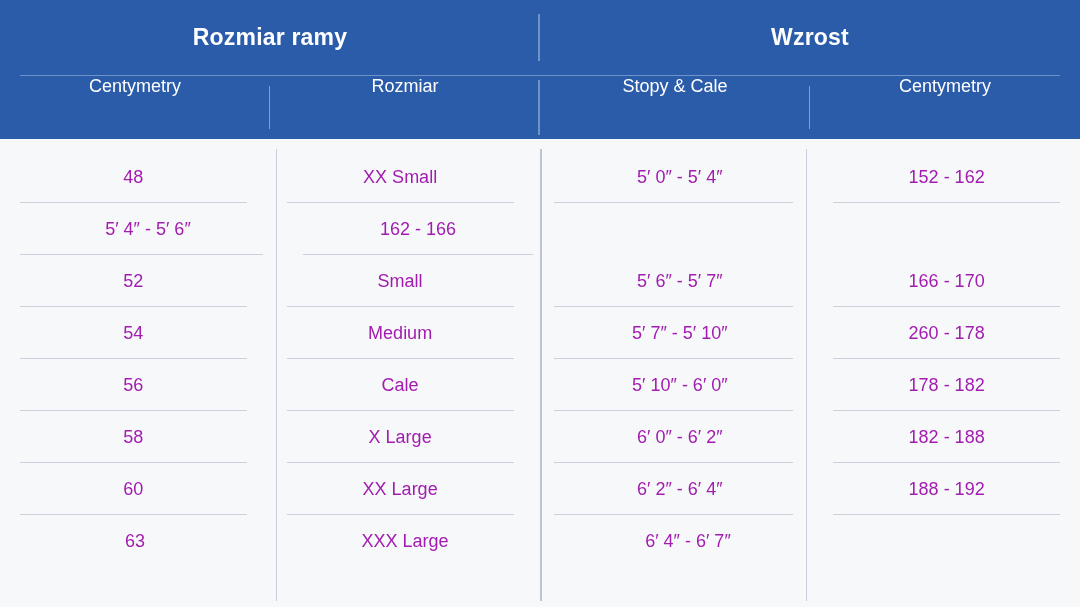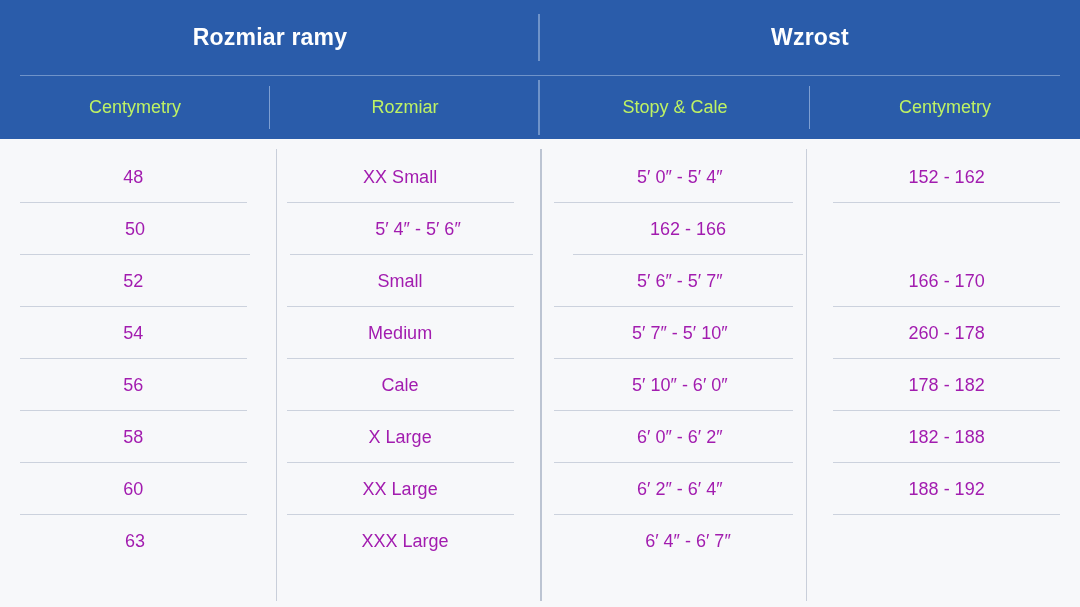--- a/index.html
+++ b/index.html
@@ -60,26 +60,26 @@
     background: #6f93c9;
     margin: 0 20px;
   }
   .header-subs {
     display: flex;
     height: 63px;
     align-items: center;
   }
   .header-sub {
     display: flex;
-    align-items: center;
+    align-items: flex-start;
     justify-content: center;
     font-size: 18px;
     height: 100%;
     position: relative;
-    color: #bef264;
+    color: #ffffff;
   }
   .sub-col-1 { width: 270px; }
   .sub-col-2 { width: 270px; }
   .sub-col-3 { width: 270px; }
   .sub-col-4 { width: 270px; }
   .sub-divider {
     position: absolute;
     right: 0;
     top: 10px;
     bottom: 10px;
@@ -209,24 +209,20 @@
           <span>5′ 0″ - 5′ 4″</span>
           <span class="underline"></span>
         </div>
       <div class="cell cell-4">
           <span>152 - 162</span>
           <span class="underline"></span>
         </div>
     </div>
 
     <div class="row">
-      <div class="cell cell-1">
-          <span>50</span>
-          <span class="underline"></span>
-        </div>
       <div class="cell cell-3">
           <span>5′ 4″ - 5′ 6″</span>
           <span class="underline"></span>
         </div>
       <div class="cell cell-4">
           <span>162 - 166</span>
           <span class="underline"></span>
         </div>
     </div>
 

